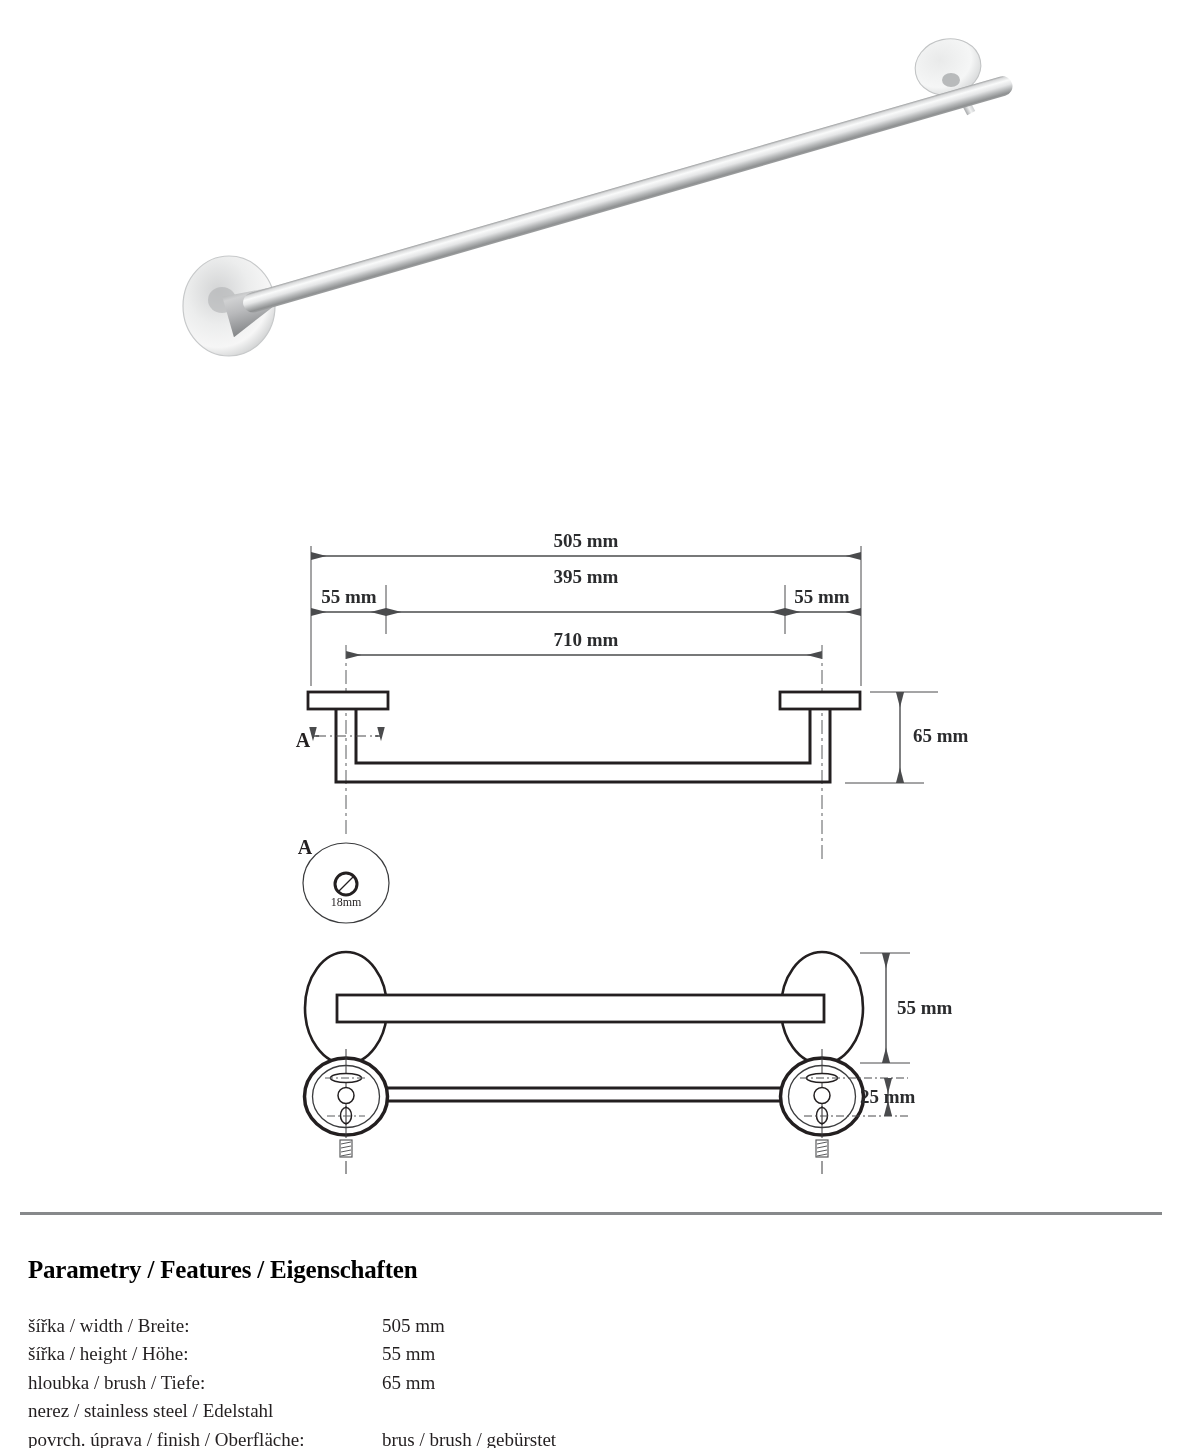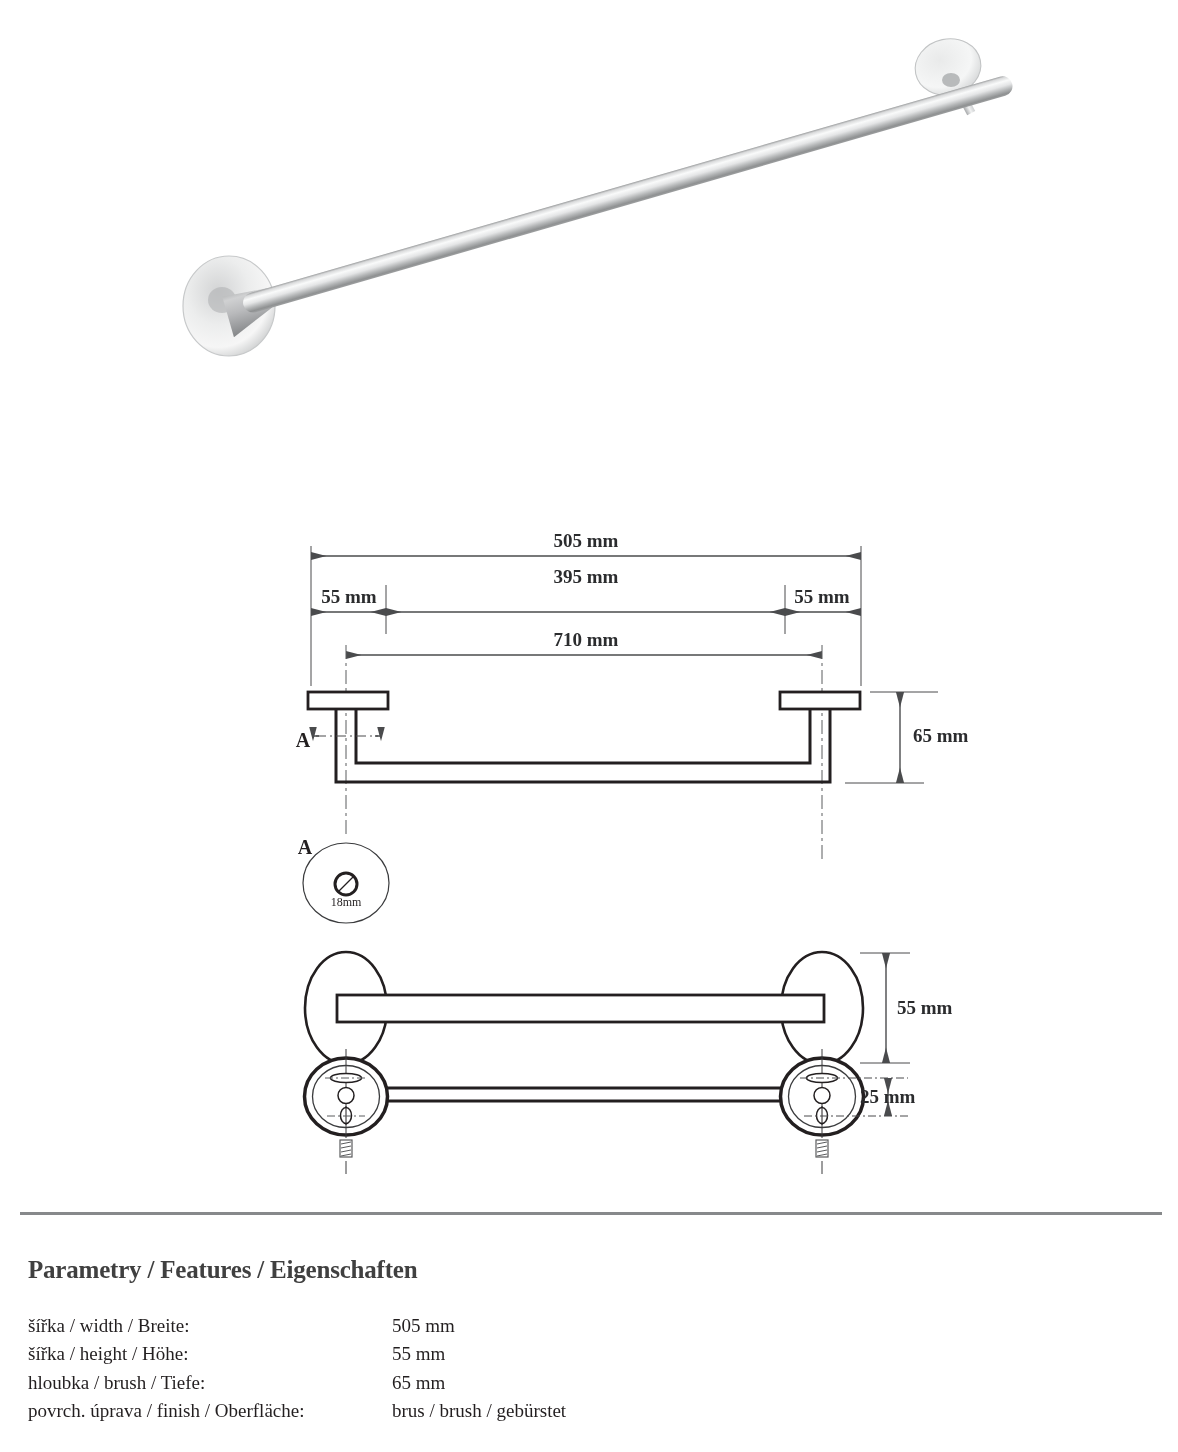--- a/index.html
+++ b/index.html
@@ -21,27 +21,27 @@
   .lbl.center{transform:translate(-50%,-50%);}
   .lbl.vmid{transform:translateY(-50%);}
   .lbl.marker-letter{font-size:20px;font-weight:600;color:#231f20;}
   .lbl.tiny{font-size:12px;font-weight:400;color:#231f20;}
   .divider{
     position:absolute;left:20px;top:1212px;
     width:1142px;height:3px;background:#87898b;
   }
   .params-heading{
     position:absolute;left:28px;top:1256px;
-    font-size:25px;font-weight:bold;color:#404040;letter-spacing:-0.2px;
+    font-size:25px;font-weight:bold;color:#000000;letter-spacing:-0.2px;
   }
   .params-table{
     position:absolute;left:28px;top:1312px;
     font-size:19px;color:#231f20;line-height:28.4px;
   }
-  .params-row{display:flex;gap:10px;}
+  .params-row{display:flex;}
   .params-row .plabel{width:354px;flex:0 0 354px;}
   .params-row .pvalue{}
 </style>
 </head>
 <body>
 
 <div class="page">
 
   <svg class="artwork" width="1178" height="1452" viewBox="0 0 1178 1452">
     <defs>
@@ -238,20 +238,21 @@
     </div>
     <div class="params-row">
       <span class="plabel">šířka / height / Höhe:</span>
       <span class="pvalue">55 mm</span>
     </div>
     <div class="params-row">
       <span class="plabel">hloubka / brush / Tiefe:</span>
       <span class="pvalue">65 mm</span>
     </div>
     <div class="params-row">
+      <span class="pvalue">nerez / stainless steel  / Edelstahl</span>
     </div>
     <div class="params-row">
       <span class="plabel">povrch. úprava / finish / Oberfläche:</span>
       <span class="pvalue">brus / brush / gebürstet</span>
     </div>
   </div>
 
 </div>
 
 </body></html>

